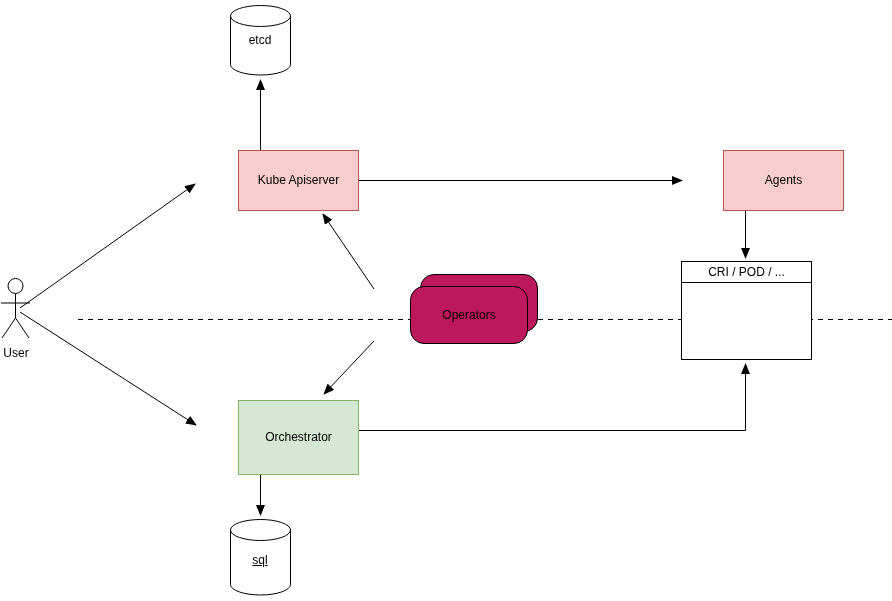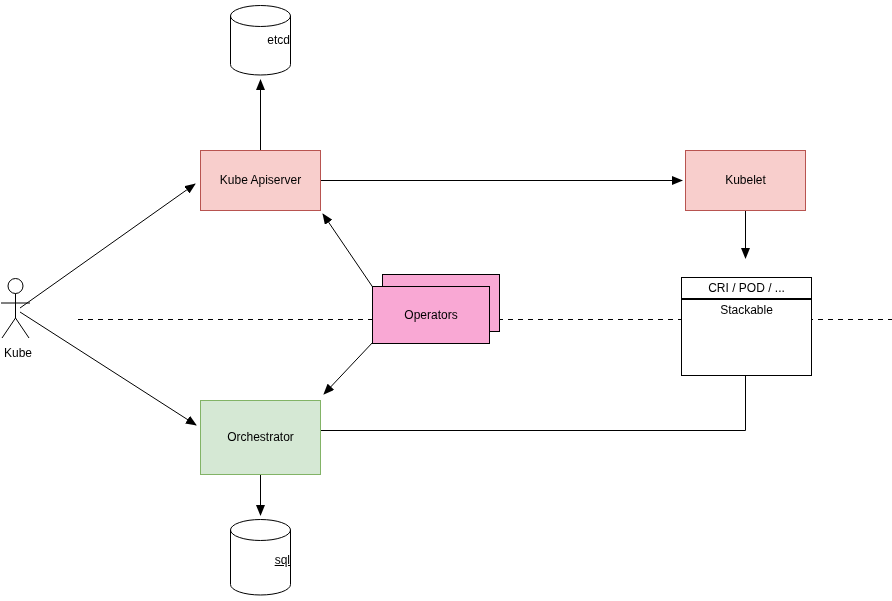--- a/index.html
+++ b/index.html
@@ -12,37 +12,37 @@
     overflow:hidden;
   }
   #edges-layer{position:absolute;left:0;top:0;z-index:1;}
   .edge{stroke:var(--line,#000);stroke-width:1;fill:none;}
   .dashed{stroke-dasharray:5 5;}
   .shape{fill:#ffffff;stroke:var(--line,#000);stroke-width:1;}
   .shape-open{fill:none;stroke:var(--line,#000);stroke-width:1;}
   .node{
     position:absolute;box-sizing:border-box;z-index:2;
     display:flex;align-items:center;justify-content:center;
-    text-align:center;line-height:1.2;
+    text-align:center;line-height:1.2;margin-left:38px;
   }
   .red{background:var(--node_red_fill,#f8cecc);border:1px solid var(--node_red_stroke,#b85450);}
   .green{background:var(--node_green_fill,#d5e8d4);border:1px solid var(--node_green_stroke,#82b366);}
-  .rounded{background:#f9a8d4;border:1px solid #000;border-radius:0;}
-  .label{position:absolute;z-index:2;text-align:right;line-height:14px;}
+  .rounded{background:#be185d;border:1px solid #000;border-radius:14px;}
+  .label{position:absolute;z-index:2;text-align:center;line-height:14px;}
   
   #kube-apiserver{left:200px;top:150px;width:121px;height:61px;}
   #kubelet{left:685px;top:150px;width:121px;height:61px;}
   #orchestrator{left:200px;top:400px;width:121px;height:75px;}
   #operators-back{left:382px;top:274px;width:118px;height:58px;z-index:2;}
   #operators-front{left:372px;top:286px;width:118px;height:58px;z-index:3;}
   #agents-box{
     left:681px;top:261px;width:131px;height:99px;
     position:absolute;box-sizing:border-box;z-index:2;
     background:#fff;border:1px solid #000;
-    display:flex;flex-direction:column;margin-top:16px;
+    display:flex;flex-direction:column;
   }
   #agents-box .row{display:flex;align-items:center;justify-content:center;box-sizing:border-box;}
   #agents-header{height:21px;border-bottom:1px solid #000;}
   #agents-body{flex:1;}
   #agents-footer{height:20px;border-top:1px solid #000;}
   #etcd-label{left:230px;top:33px;width:60px;}
   #sql-label{left:230px;top:553px;width:60px;text-decoration:underline;}
   #user-label{left:0px;top:346px;width:32px;}
 </style>
 </head>
@@ -86,38 +86,35 @@
       <line class="edge" x1="15.5" y1="318" x2="2" y2="338"></line>
       <line class="edge" x1="15.5" y1="318" x2="29" y2="338"></line>
     </g>
   </svg>
 
   <div id="kube-apiserver" class="node red">
     <span>Kube Apiserver</span>
   </div>
 
   <div id="kubelet" class="node red">
-    <span>Kubelet</span>
+    <span>Agents</span>
   </div>
 
   <div id="orchestrator" class="node green">
     <span>Orchestrator</span>
   </div>
 
   <div id="operators-back" class="node rounded"></div>
   <div id="operators-front" class="node rounded">
     <span>Operators</span>
   </div>
 
   <div id="agents-box">
     <div id="agents-header" class="row">
       <span>CRI / POD / ...</span>
     </div>
-    <div id="agents-footer" class="row">
-      <span>Stackable</span>
-    </div>
   </div>
 
   <div id="etcd-label" class="label">etcd</div>
   <div id="sql-label" class="label">sql</div>
-  <div id="user-label" class="label">Kube</div>
+  <div id="user-label" class="label">User</div>
 
 </div>
 
 </body></html>

